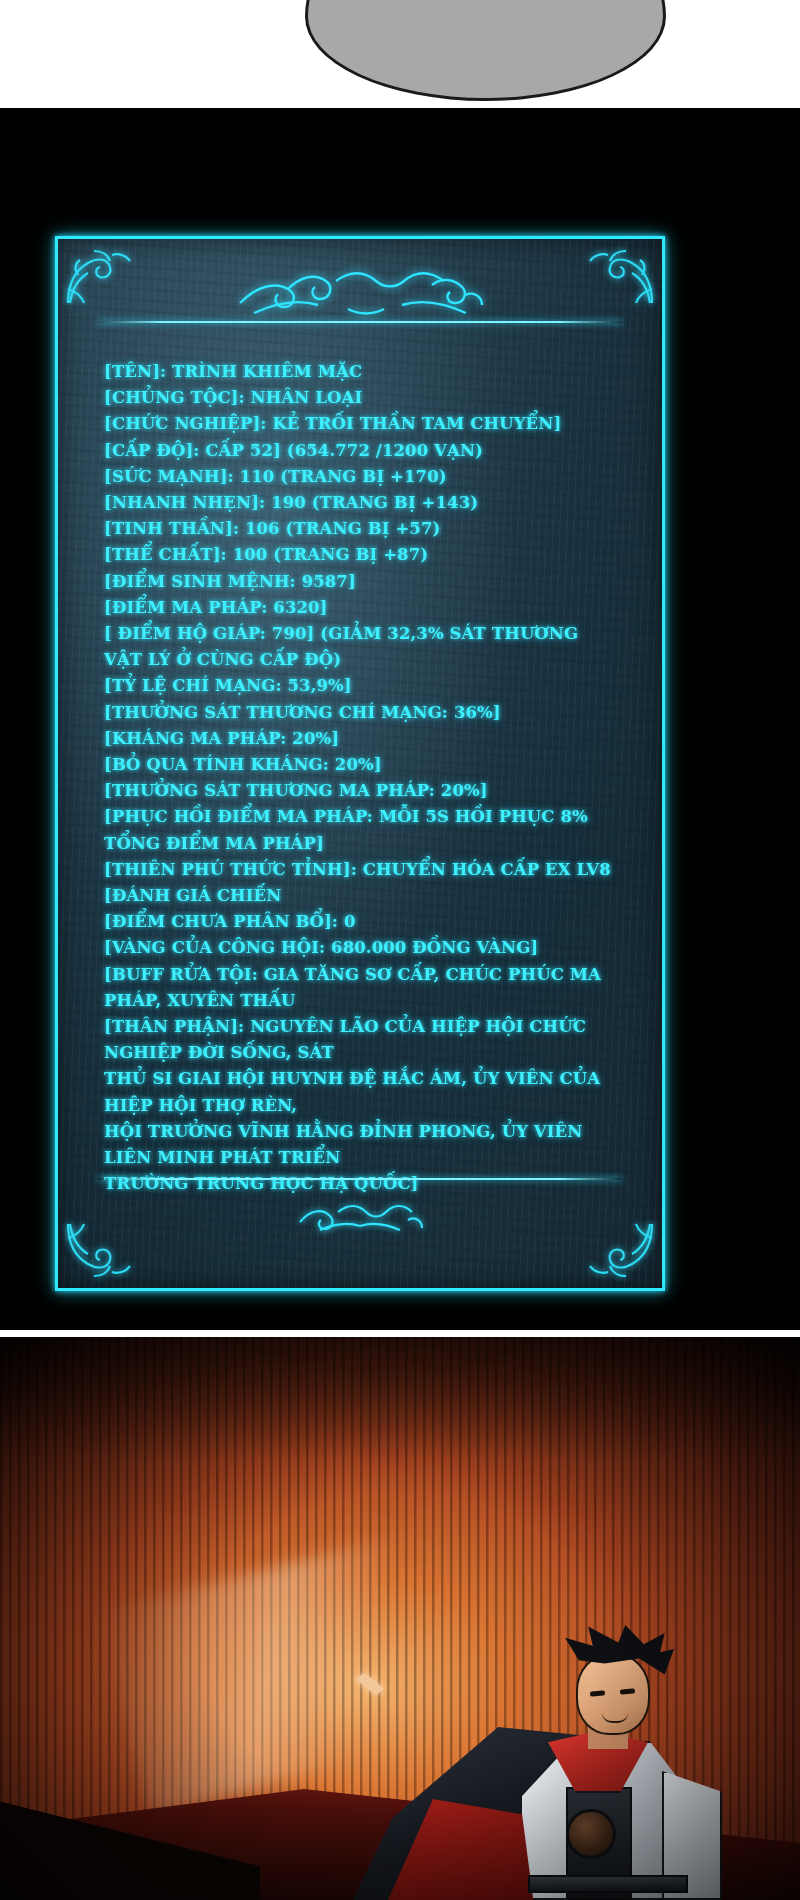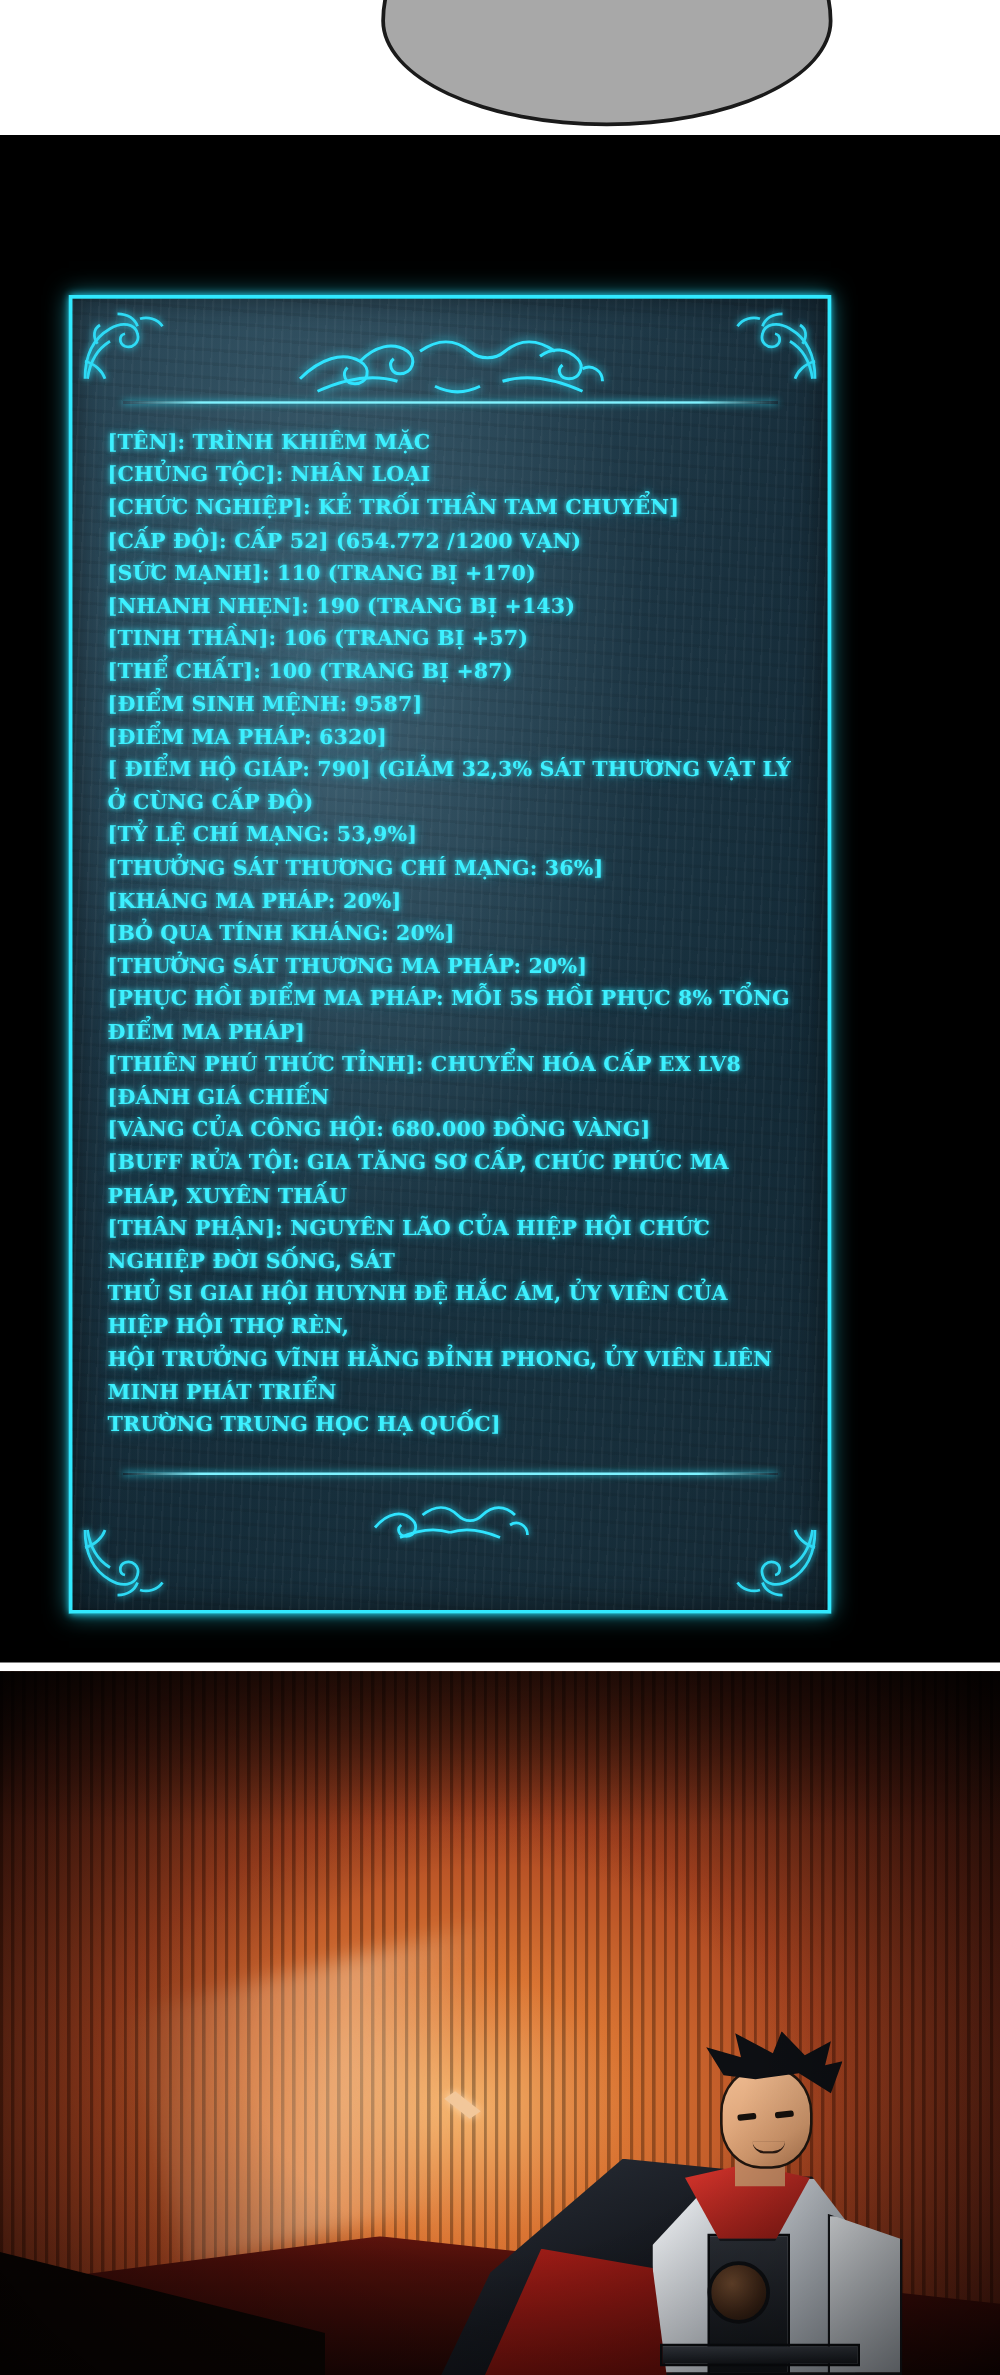--- a/index.html
+++ b/index.html
@@ -118,21 +118,21 @@
     height: 40px;
     color: #2fe4ff;
   }
   .bottom-flourish svg { display:block; width:100%; height:100%; filter: drop-shadow(0 0 3px #2fe4ff); }
 
   .stat-list {
     position: absolute;
     left: 28px;
     right: 26px;
     top: 102px;
-    margin: 0;
+    margin: 18px;
     padding: 0;
     list-style: none;
     color: #3df0ff;
     font-family: "DejaVu Serif", serif;
     font-size: 16.5px;
     font-weight: bold;
     line-height: 26.2px;
     letter-spacing: 0.1px;
     text-shadow: 0 0 4px rgba(61,240,255,0.85), 0 0 9px rgba(30,190,220,0.5);
   }
@@ -383,20 +383,21 @@
       <li>[ĐIỂM SINH MỆNH: 9587]</li>
       <li>[ĐIỂM MA PHÁP: 6320]</li>
       <li>[ ĐIỂM HỘ GIÁP: 790] (GIẢM 32,3% SÁT THƯƠNG VẬT LÝ Ở CÙNG CẤP ĐỘ)</li>
       <li>[TỶ LỆ CHÍ MẠNG: 53,9%]</li>
       <li>[THƯỞNG SÁT THƯƠNG CHÍ MẠNG: 36%]</li>
       <li>[KHÁNG MA PHÁP: 20%]</li>
       <li>[BỎ QUA TÍNH KHÁNG: 20%]</li>
       <li>[THƯỞNG SÁT THƯƠNG MA PHÁP: 20%]</li>
       <li>[PHỤC HỒI ĐIỂM MA PHÁP: MỖI 5S HỒI PHỤC 8% TỔNG ĐIỂM MA PHÁP]</li>
       <li>[THIÊN PHÚ THỨC TỈNH]: CHUYỂN HÓA CẤP EX LV8 [ĐÁNH GIÁ CHIẾN</li>
+      <li>[ĐIỂM CHƯA PHÂN BỔ]: 0</li>
       <li>[VÀNG CỦA CÔNG HỘI: 680.000 ĐỒNG VÀNG]</li>
       <li>[BUFF RỬA TỘI: GIA TĂNG SƠ CẤP, CHÚC PHÚC MA PHÁP, XUYÊN THẤU</li>
       <li>[THÂN PHẬN]: NGUYÊN LÃO CỦA HIỆP HỘI CHỨC NGHIỆP ĐỜI SỐNG, SÁT</li>
       <li>THỦ SI GIAI HỘI HUYNH ĐỆ HẮC ÁM, ỦY VIÊN CỦA HIỆP HỘI THỢ RÈN,</li>
       <li>HỘI TRƯỞNG VĨNH HẰNG ĐỈNH PHONG, ỦY VIÊN LIÊN MINH PHÁT TRIỂN</li>
       <li>TRƯỜNG TRUNG HỌC HẠ QUỐC]</li>
     </ul>
 
     <div class="divider bottom"></div>
 

